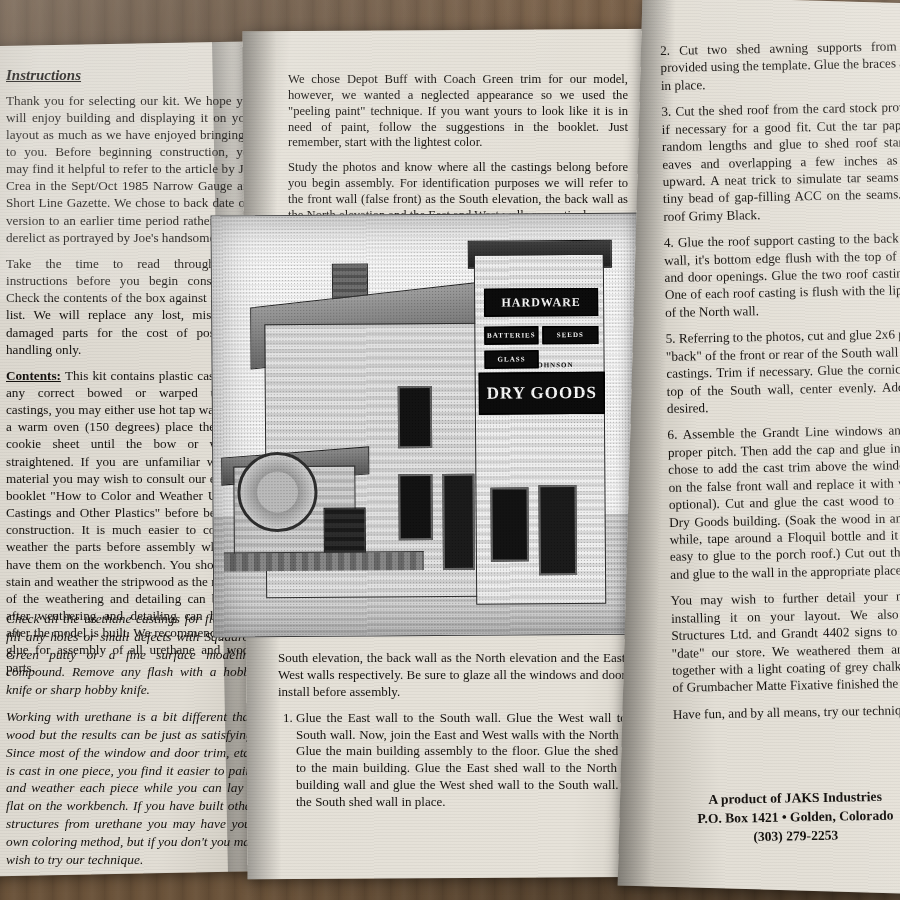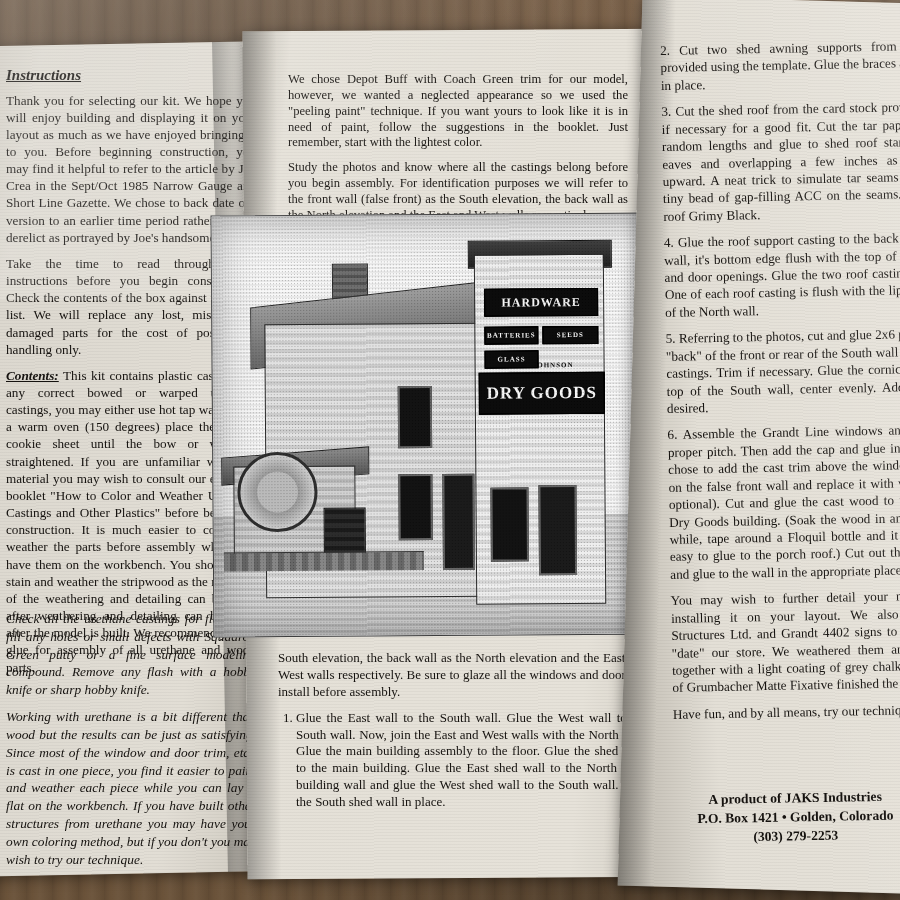--- a/index.html
+++ b/index.html
@@ -65,21 +65,21 @@
     position:absolute;
     color:#15120f;
     text-align:justify;
   }
   .hdr{
     font-style:italic;font-weight:bold;
     text-decoration:underline;
     font-size:15px;margin-bottom:6px;
   }
   p{margin:0 0 9px 0;}
-  .ital{font-style:italic;}
+  .ital{}
   .u{text-decoration:underline;}
   .b{font-weight:bold;}
 
   
   #left-text{left:6px;top:66px;width:250px;font-size:13.2px;line-height:1.30;}
   #left-text2{left:6px;top:610px;width:250px;font-size:13.4px;line-height:1.33;font-style:italic;}
 
   
   #center-top{left:288px;top:72px;width:340px;font-size:12.6px;line-height:1.26;}
   #center-bottom{left:278px;top:650px;width:370px;font-size:13px;line-height:1.30;}

